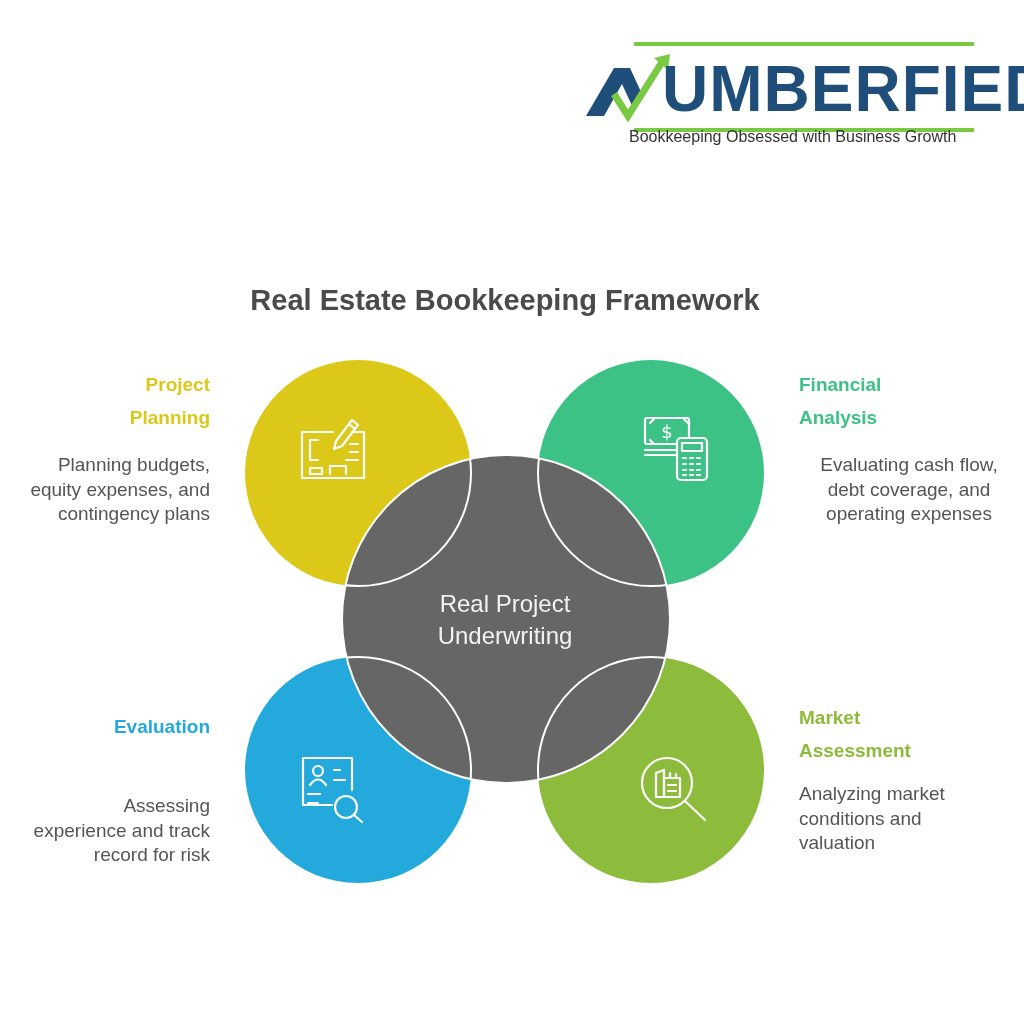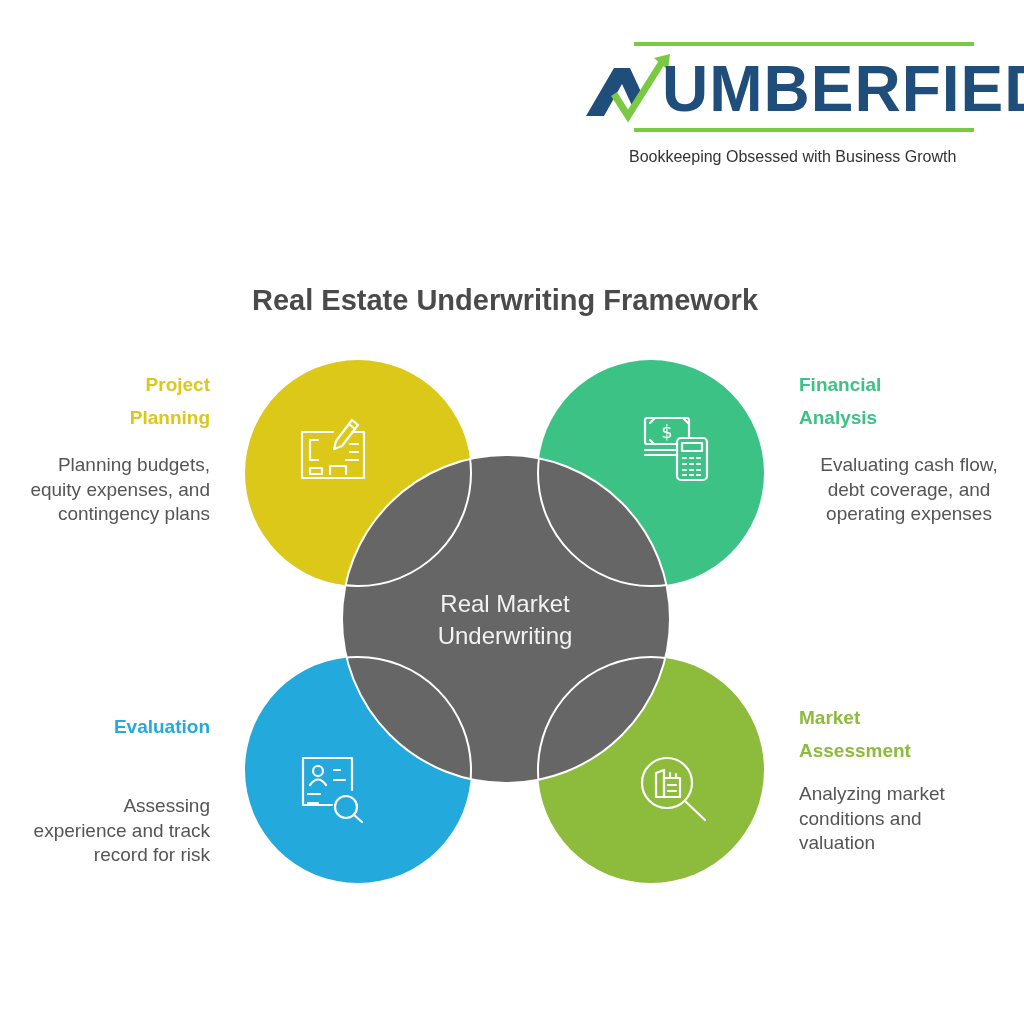--- a/index.html
+++ b/index.html
@@ -12,21 +12,21 @@
   .logo-line { position: absolute; left: 50px; width: 340px; height: 4px; background: #7ac943; }
   .logo-line.top { top: 2px; }
   .logo-line.bottom { top: 88px; }
   .logo-mark { position: absolute; left: 0; top: 14px; width: 120px; height: 70px; }
   .logo-word {
     position: absolute; left: 78px; top: 16px;
     font-size: 64px; font-weight: bold; color: #1f4e7a;
     letter-spacing: 1px; line-height: 66px;
   }
   .logo-tag {
-    position: absolute; left: 45px; top: 108px; font-size: 16px; color: #333333;
+    position: absolute; left: 45px; top: 88px; font-size: 16px; color: #333333;
     white-space: nowrap;
   }
   .title {
     position: absolute; left: 0; width: 1010px; top: 284px; text-align: center;
     font-size: 29px; font-weight: bold; color: #4a4a4a;
   }
   svg.diagram { position: absolute; left: 0; top: 0; }
   .heading {
     position: absolute; font-size: 19px; font-weight: bold; line-height: 33px;
   }
@@ -47,21 +47,21 @@
   <svg class="logo-mark" viewBox="0 0 120 70">
     <polygon points="2,62 30,14 46,14 58,40 50,56 38,30 20,62" fill="#1f4e7a"></polygon>
     <polyline points="30,40 44,62 78,8" fill="none" stroke="#7ac943" stroke-width="7" stroke-linejoin="miter"></polyline>
     <polygon points="70,4 86,0 84,16" fill="#7ac943"></polygon>
   </svg>
   <div class="logo-word">UMBERFIED</div>
   <div class="logo-line bottom"></div>
   <div class="logo-tag">Bookkeeping Obsessed with Business Growth</div>
 </div>
 
-<div class="title">Real Estate Underwriting Framework</div>
+<div class="title">Real Estate Bookkeeping Framework</div>
 
 <svg class="diagram" width="1024" height="1024" viewBox="0 0 1024 1024">
   <defs>
     <clipPath id="clipCenter">
         <circle cx="506" cy="619" r="164"></circle>
       </clipPath>
   </defs>
 
   <circle cx="358" cy="473" r="113" fill="#dcc819"></circle>
   <circle cx="651" cy="473" r="113" fill="#3dc285"></circle>
@@ -105,21 +105,21 @@
 
   <g fill="none" stroke="#ffffff" stroke-width="2.2" stroke-linejoin="round" stroke-linecap="round">
     <circle cx="667" cy="783" r="25"></circle>
     <path d="M685 801 L705 820"></path>
     <path d="M656 797 V773 L664 770 V797 Z"></path>
     <path d="M664 797 V778 H680 V797 Z M668 785 H676 M668 791 H676 M670 773 V778 M676 774 V778"></path>
   </g>
 </svg>
 
 <div class="center-label">
-  <div>Real Market</div>
+  <div>Real Project</div>
   <div>Underwriting</div>
 </div>
 
 <div class="heading right-align" style="left:20px; width:190px; top:368px; color:#dcc819;">
   <div>Project</div>
   <div>Planning</div>
 </div>
 <div class="desc right-align" style="left:10px; width:200px; top:453px;">
   <div>Planning budgets,</div>
   <div>equity expenses, and</div>

